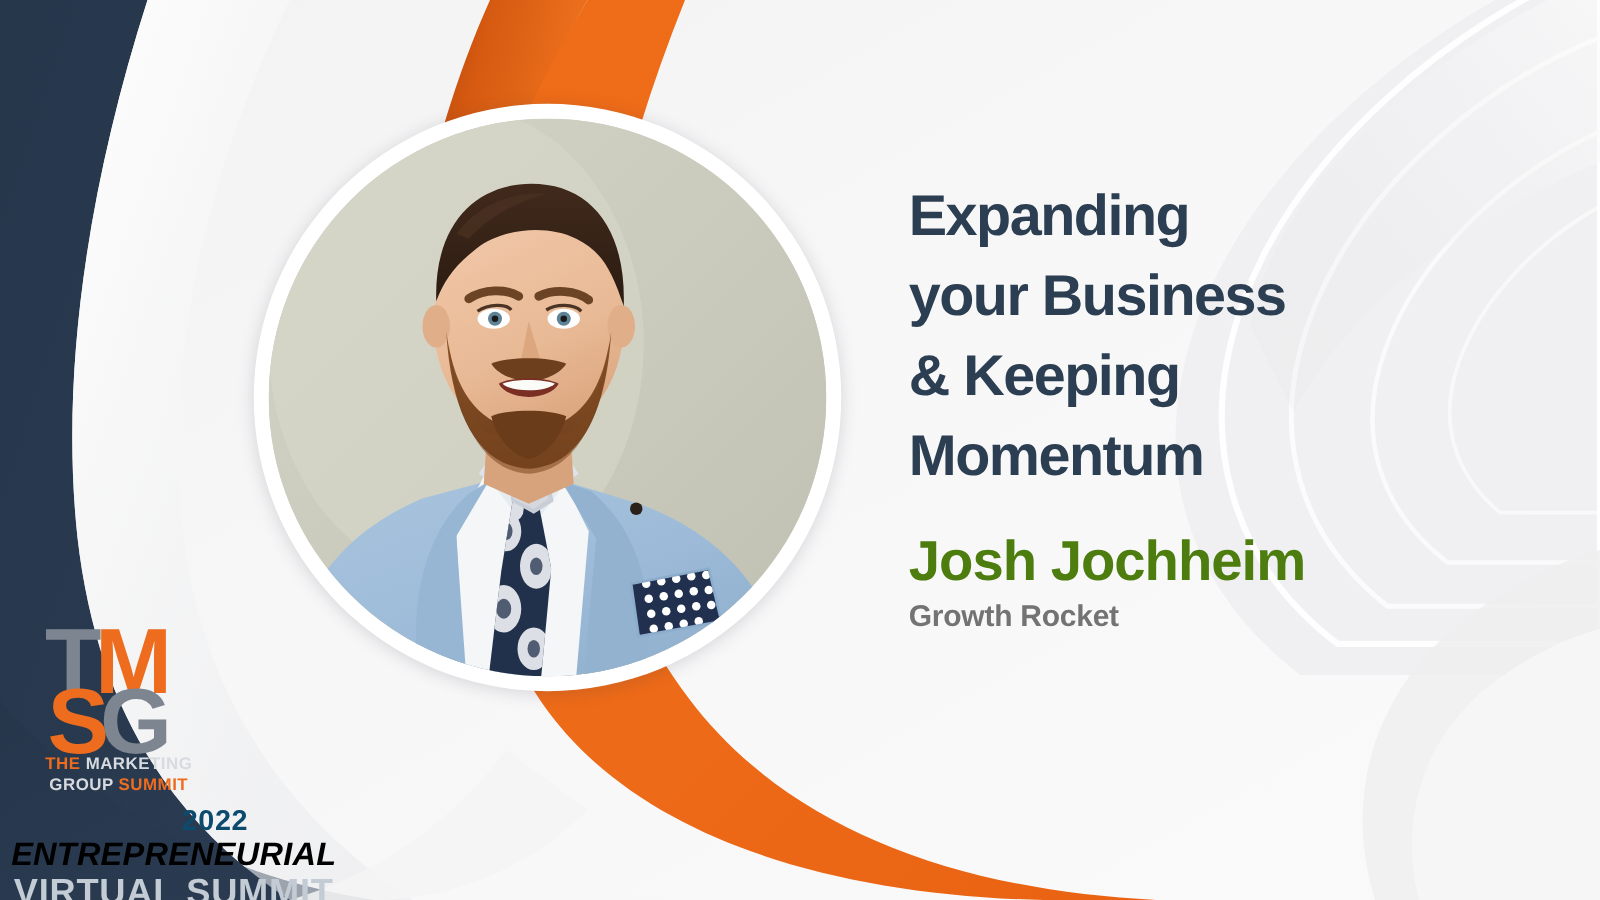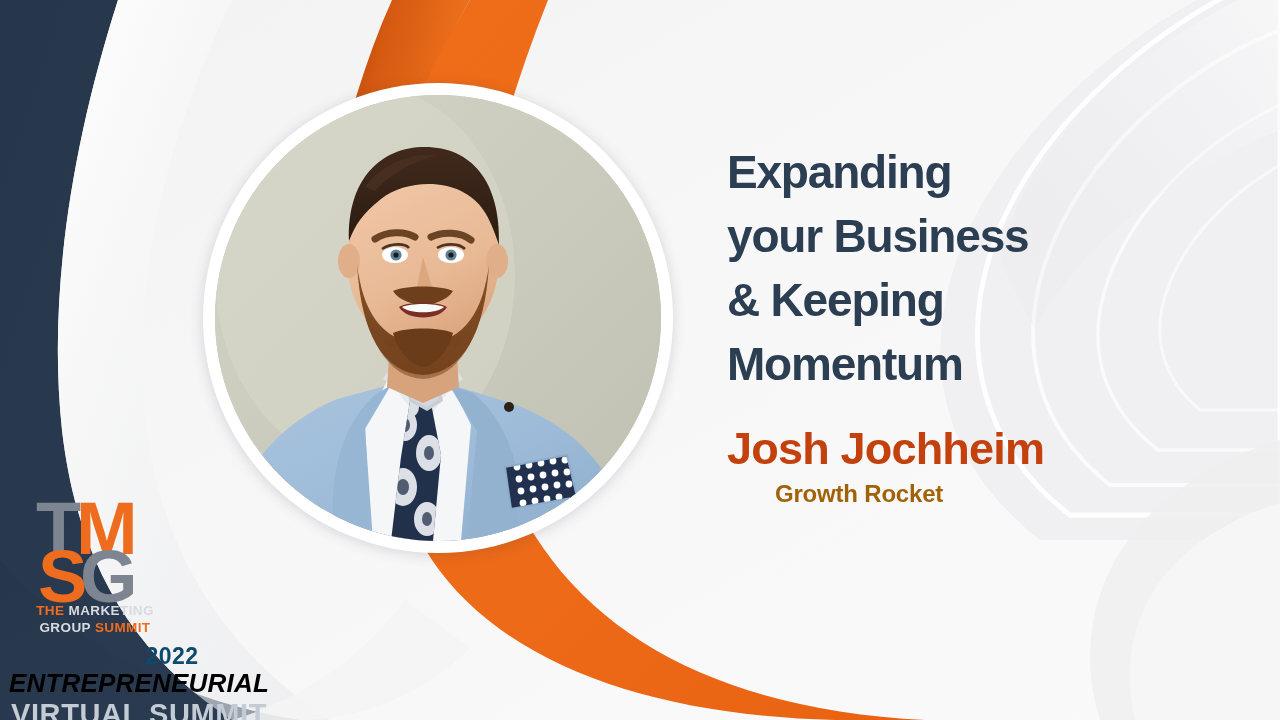--- a/index.html
+++ b/index.html
@@ -55,30 +55,29 @@
     letter-spacing:-1.2px;
     color:#2C3E52;
     white-space:pre-line;
   }
   .speaker-name {
     margin-top:28px;
     font-size:45px;
     line-height:50px;
     font-weight:700;
     letter-spacing:-0.8px;
-    color:#c2410c;
+    color:#4d7c0f;
   }
   .speaker-company {
     margin-top:6px;
     font-size:24px;
     line-height:28px;
     font-weight:600;
     letter-spacing:-0.2px;
-    color:#a16207;
-    margin-left:48px;
+    color:#737373;
   }
 
   
   .brand {
     position:absolute;
     left:26px; top:492px;
     width:260px;
     z-index:12;
   }
   .tmsg-mark {

